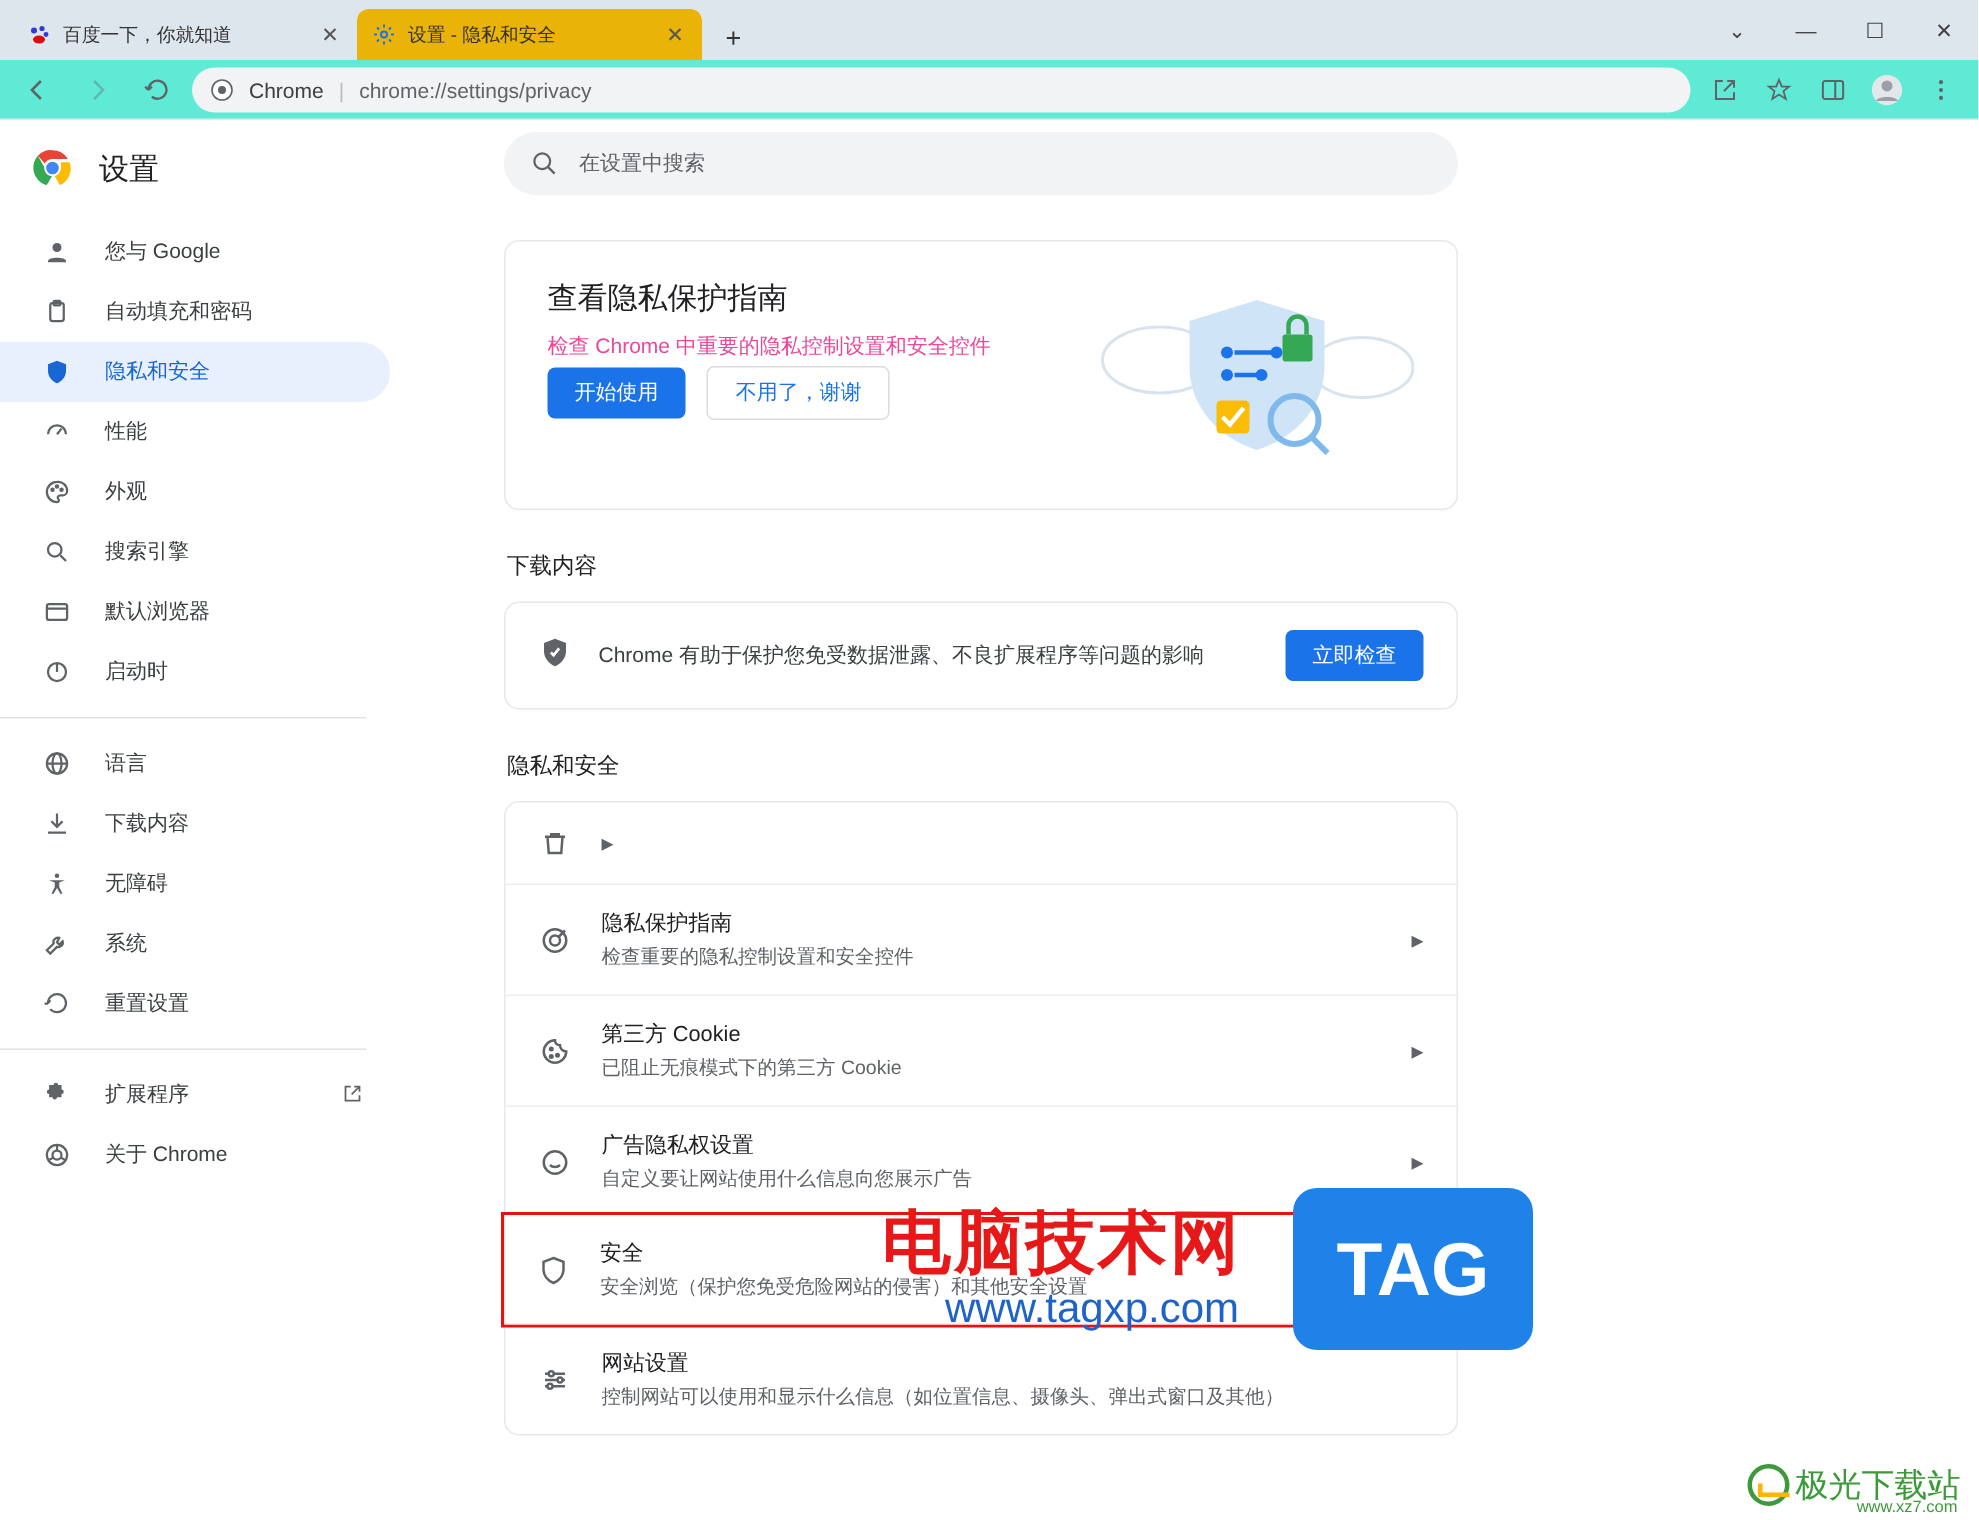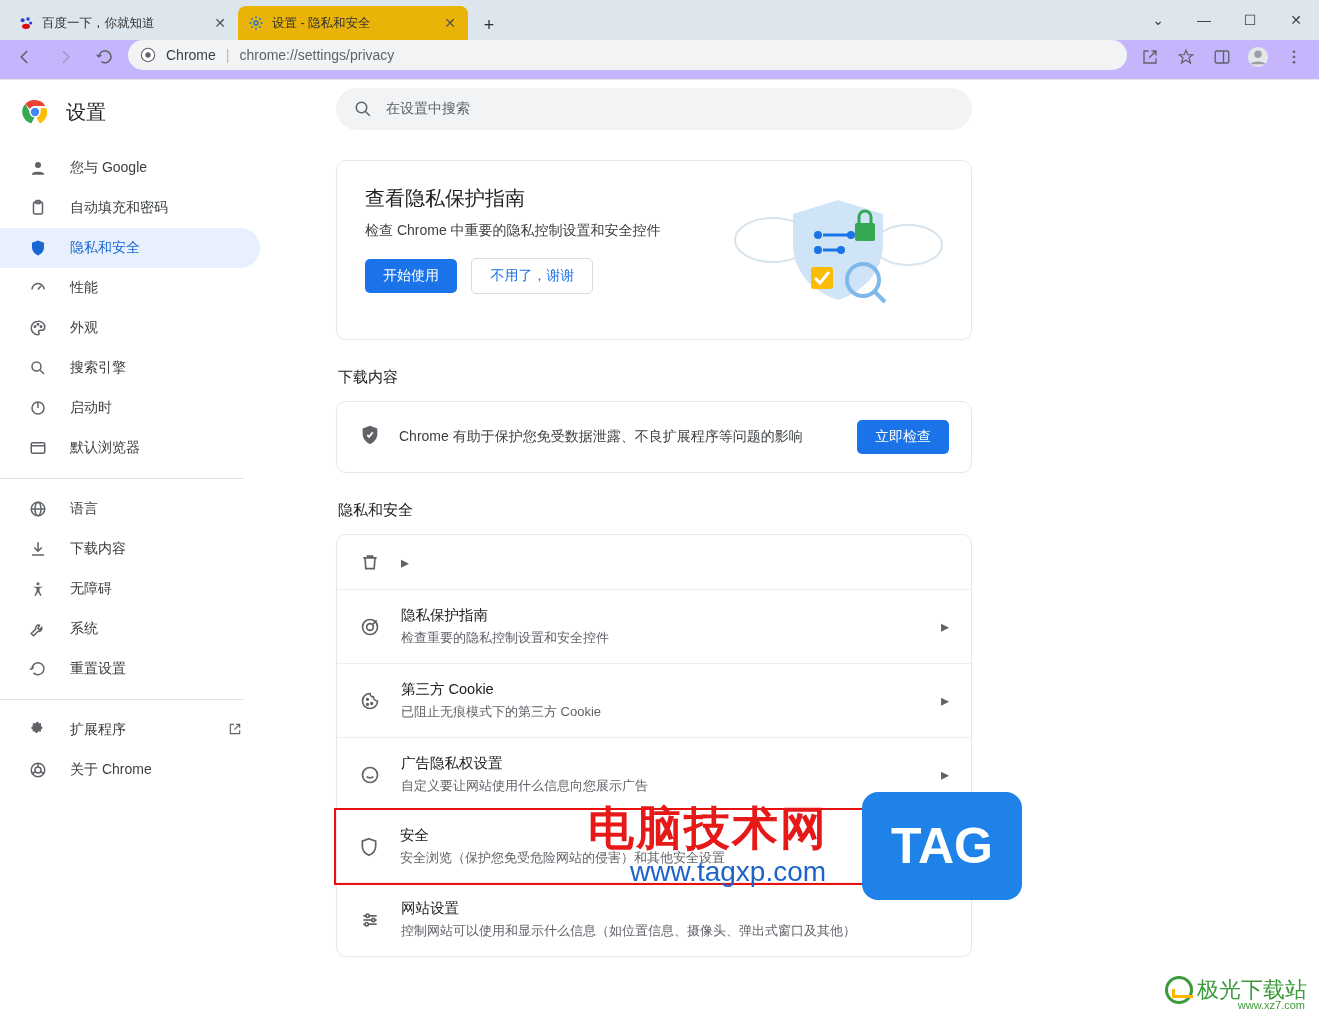--- a/index.html
+++ b/index.html
@@ -12,21 +12,21 @@
 
 .tab-strip { height: 40px; background: #dde5ed; display: flex; align-items: flex-end; padding-left: 8px; }
 .tab { height: 34px; min-width: 230px; max-width: 230px; display: flex; align-items: center; padding: 0 10px; border-radius: 8px 8px 0 0; font-size: 12.5px; color: #333; gap: 8px; position: relative; }
 .tab.active { background: #eab308; }
 .tab .fav { width: 16px; height: 16px; flex: none; }
 .tab .title { flex: 1; white-space: nowrap; overflow: hidden; text-overflow: ellipsis; }
 .tab .close { width: 16px; height: 16px; color: #555; font-size: 14px; display:flex;align-items:center;justify-content:center;}
 .newtab { width: 30px; height: 30px; display:flex; align-items:center; justify-content:center; color:#333; font-size: 18px; margin-left: 6px; }
 
 
-.toolbar { height: 40px; background: #c4b5fd; border-bottom: 1px solid #e6e6e6; display: flex; align-items: flex-start; padding: 0 8px; gap: 6px; }
+.toolbar { height: 40px; background: #5eead4; border-bottom: 1px solid #e6e6e6; display: flex; align-items: center; padding: 0 8px; gap: 6px; }
 .tbtn { width: 34px; height: 34px; display:flex; align-items:center; justify-content:center; color:#555; border-radius: 50%; }
 .omnibox { flex: 1; height: 30px; background: #f1f3f4; border-radius: 15px; display: flex; align-items: center; padding: 0 12px; gap: 10px; color: #3c4043; font-size: 14px; }
 .omnibox .chip { color: #3c4043; font-weight: 500; }
 .omnibox .sep { color: #bbb; }
 .omnibox .url { color: #5f6368; }
 .omni-actions { display:flex; align-items:center; gap: 2px; }
 .header-row { position: absolute; top: 80px; left: 0; right: 0; height: 64px; display:flex; align-items:center; padding-left: 22px; gap: 18px; }
 .logo { width: 26px; height: 26px; }
 .settings-title { font-size: 20px; color: #202124; }
 
@@ -41,21 +41,21 @@
 .sb-divider { height: 1px; background: #e2e2e2; margin: 10px 16px 10px 0; }
 .sb-item .ext-open { position:absolute; right: 18px; color:#5f6368; }
 
 
 .main { position:absolute; top: 160px; left: 336px; width: 636px; }
 
 .card { background: #fff; border: 1px solid #e8e8e8; border-radius: 10px; box-shadow: 0 1px 2px rgba(0,0,0,0.02); }
 .guide-card { padding: 24px 28px; display:flex; align-items:flex-start; position: relative; min-height: 156px; }
 .guide-left { flex: 1; }
 .guide-title { font-size: 20px; color: #202124; margin-bottom: 10px; }
-.guide-sub { font-size: 14px; color: #404040; margin-bottom: 18px; }
+.guide-sub { font-size: 14px; color: #ec4899; margin-bottom: 4px; }
 .btn-primary { background: #1a73e8; color: #fff; border: none; border-radius: 5px; padding: 8px 18px; font-size: 14px; cursor:pointer; }
 .btn-outline { background: #fff; color: #1a73e8; border: 1px solid #dadce0; border-radius: 5px; padding: 8px 18px; font-size: 14px; margin-left: 10px; cursor:pointer;}
 .guide-illus { width: 220px; height: 130px; flex:none; }
 
 .section-title { font-size: 15px; color: #202124; margin: 28px 0 14px 2px; }
 
 .safety-card { padding: 18px 22px; display:flex; align-items:center; gap: 18px; }
 .safety-text { flex:1; font-size: 14px; color: #3c4043; }
 
 .list-card { padding: 0; }
@@ -239,34 +239,34 @@
         <svg width="18" height="18" viewBox="0 0 24 24" fill="none" stroke="#5f6368" stroke-width="2">
           <circle cx="10" cy="10" r="6"></circle>
           <line x1="15" y1="15" x2="20" y2="20"></line>
         </svg>
       </span>
       <span>搜索引擎</span>
     </div>
   <div class="sb-item">
       <span class="ico">
         <svg width="18" height="18" viewBox="0 0 24 24" fill="none" stroke="#5f6368" stroke-width="2">
+          <rect x="3" y="5" width="18" height="14" rx="2"></rect>
+          <line x1="3" y1="9" x2="21" y2="9"></line>
+        </svg>
+      </span>
+      <span>默认浏览器</span>
+    </div>
+  <div class="sb-item">
+      <span class="ico">
+        <svg width="18" height="18" viewBox="0 0 24 24" fill="none" stroke="#5f6368" stroke-width="2">
           <circle cx="12" cy="12" r="8"></circle>
           <line x1="12" y1="4" x2="12" y2="12"></line>
         </svg>
       </span>
       <span>启动时</span>
-    </div>
-  <div class="sb-item">
-      <span class="ico">
-        <svg width="18" height="18" viewBox="0 0 24 24" fill="none" stroke="#5f6368" stroke-width="2">
-          <rect x="3" y="5" width="18" height="14" rx="2"></rect>
-          <line x1="3" y1="9" x2="21" y2="9"></line>
-        </svg>
-      </span>
-      <span>默认浏览器</span>
     </div>
 
   <div class="sb-divider"></div>
 
   <div class="sb-item">
       <span class="ico">
         <svg width="18" height="18" viewBox="0 0 24 24" fill="none" stroke="#5f6368" stroke-width="2">
           <circle cx="12" cy="12" r="9"></circle>
           <ellipse cx="12" cy="12" rx="4" ry="9"></ellipse>
           <line x1="3" y1="12" x2="21" y2="12"></line>

